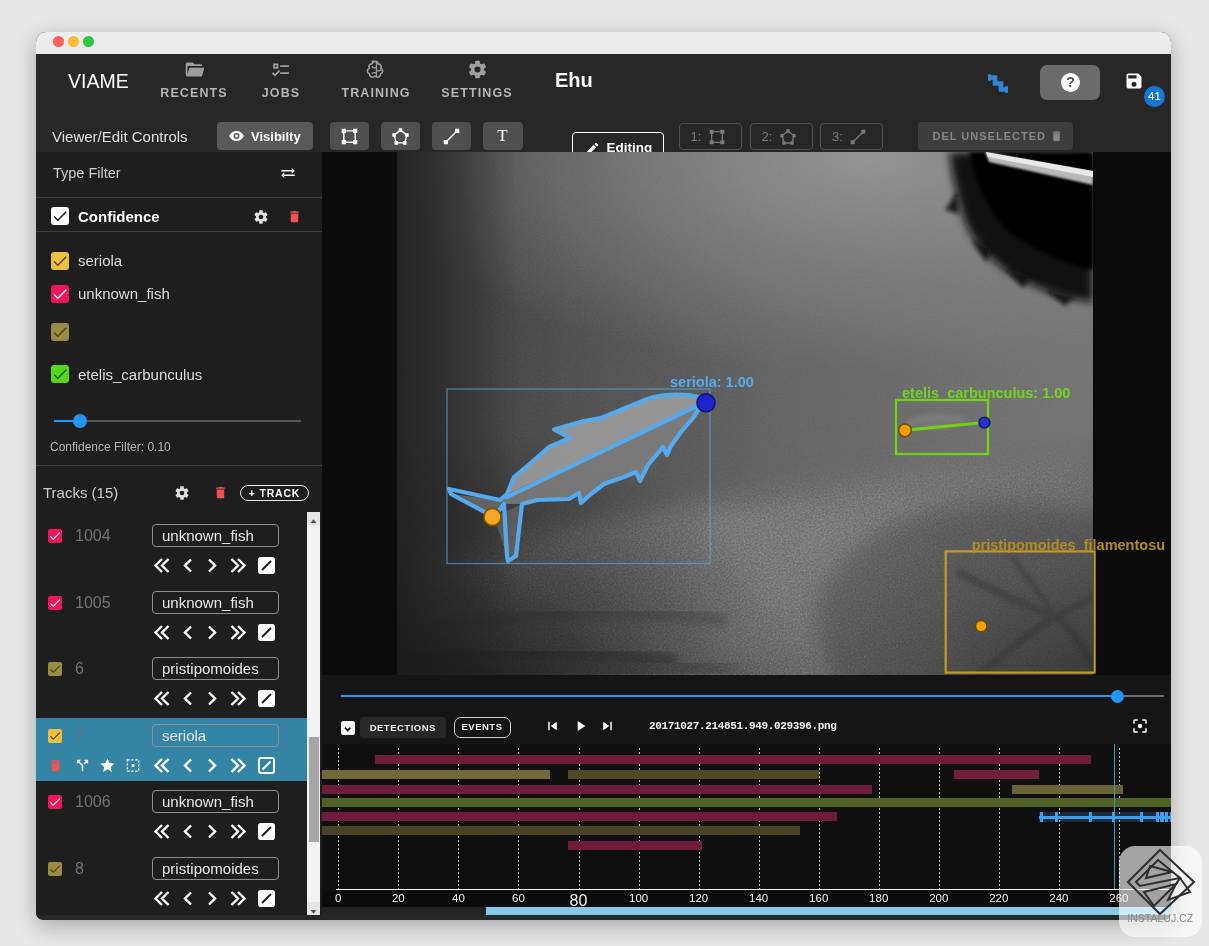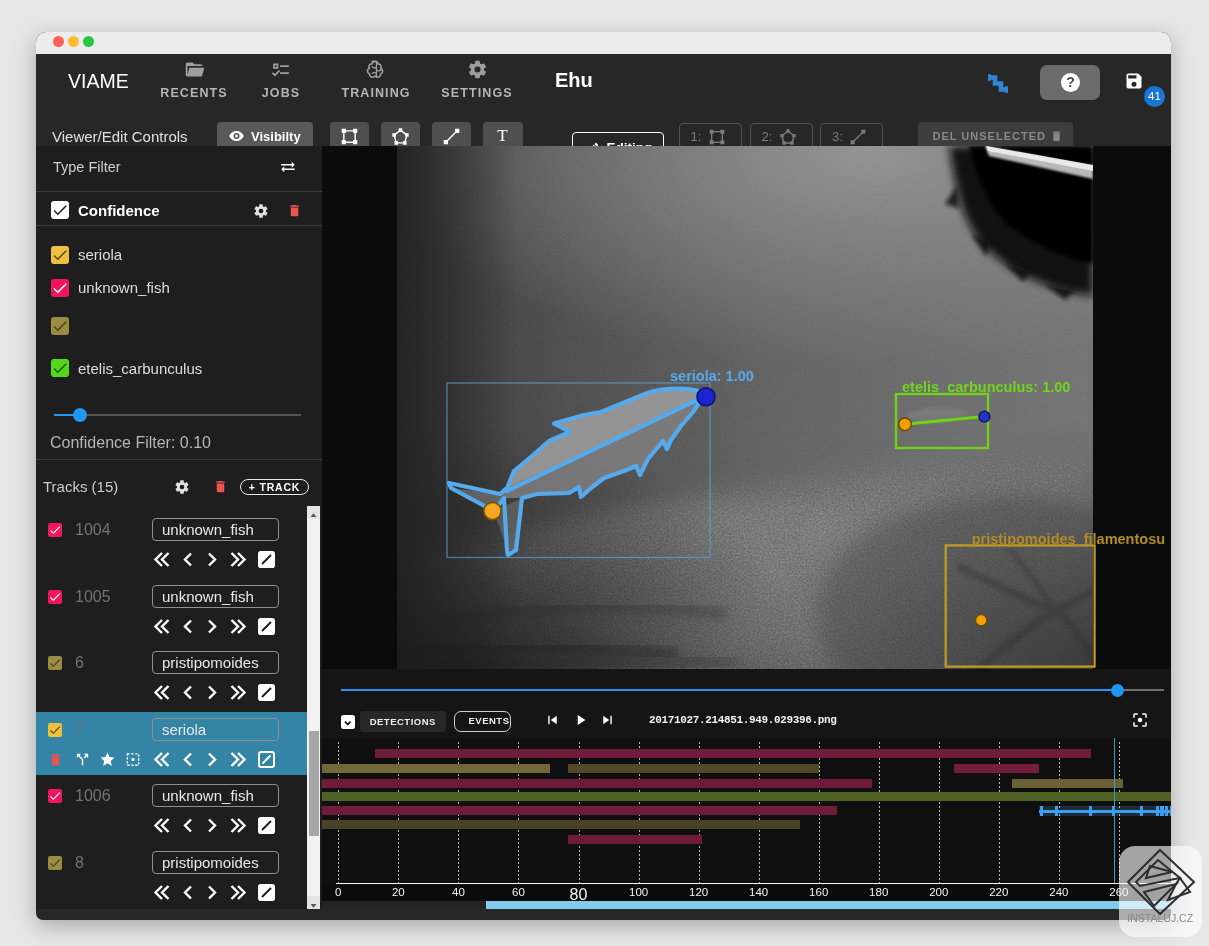--- a/index.html
+++ b/index.html
@@ -3,21 +3,21 @@
 <meta charset="utf-8">
 <style>
   * { margin:0; padding:0; box-sizing:border-box; }
   html,body { width:1209px; height:946px; background:#e7e7e7; font-family:"Liberation Sans", sans-serif; overflow:hidden; }
   .abs { position:absolute; }
   .win { position:absolute; left:36px; top:32px; width:1135px; height:888px; border-radius:10px 10px 7px 7px; overflow:hidden; background:#272727; box-shadow:0 6px 22px rgba(0,0,0,0.28); }
   .titlebar { position:absolute; left:0; top:0; width:1135px; height:22px; background:#ececec; }
   .dot { position:absolute; top:4px; width:11px; height:11px; border-radius:50%; }
   .appbar { position:absolute; left:0; top:22px; width:1135px; height:64px; background:#272727; }
   .toolbar2 { position:absolute; left:0; top:86px; width:1135px; height:39px; background:#272727; }
-  .content { position:absolute; left:0; top:114px; width:1135px; height:763px; }
+  .content { position:absolute; left:0; top:120px; width:1135px; height:763px; }
   .sidebar { position:absolute; left:0; top:0; width:286px; height:763px; background:#1e1e1e; }
   .main { position:absolute; left:286px; top:0; width:849px; height:763px; background:#0b0b0b;padding-left:47px; }
   .menulabel { font-size:12.5px; letter-spacing:1.1px; font-weight:bold; color:#b5b5b5; margin-top:6px; }
   .tbtn { position:absolute; background:#4f4f4f; border-radius:4px; top:4px; height:28px; }
   .divider { position:absolute; left:0; width:286px; height:1px; background:#3c3c3c; }
   .cb { position:absolute; width:18px; height:18px; border-radius:3px; }
   .typelabel { position:absolute; font-size:15px; color:#dddddd; }
   .trackid { position:absolute; font-size:16px; color:#eeeeee; }
   .tinput { position:absolute; width:127px; height:23px; border:1px solid #8f8f8f; border-radius:4px; color:#e8e8e8; font-size:15px; padding-left:9px; line-height:21px; background:transparent; font-family:"Liberation Sans",sans-serif; outline:none; }
   .titem { position:absolute; left:0; width:286px; height:66px; }
@@ -183,21 +183,21 @@
             <path fill="#4c421a" d="M9 16.17 4.83 12l-1.42 1.41L9 19 21 7l-1.41-1.41L9 16.17Z"></path>
           </svg></div>
       <div class="cb" style="left:15px; top:213px; background:#55d81b;"><svg width="18" height="18" viewBox="0 0 24 24">
             <path fill="#1c5a06" d="M9 16.17 4.83 12l-1.42 1.41L9 19 21 7l-1.41-1.41L9 16.17Z"></path>
           </svg></div>
       <div class="typelabel" style="left:42px; top:214px;">etelis_carbunculus</div>
 
       <div class="abs" style="left:18px; top:268px; width:26px; height:2px; background:#2196f3;"></div>
       <div class="abs" style="left:44px; top:268px; width:221px; height:2px; background:#565656;"></div>
       <div class="abs" style="left:37px; top:262px; width:14px; height:14px; border-radius:50%; background:#2196f3;"></div>
-      <div class="abs" style="left:14px; top:288px; font-size:16px; color:#b5b5b5;">Confidence Filter: 0.10</div>
+      <div class="abs" style="left:14px; top:288px; font-size:12px; color:#b5b5b5;">Confidence Filter: 0.10</div>
       <div class="divider" style="top:313px;"></div>
 
       <div class="abs" style="left:7px; top:332px; font-size:15px; color:#cccccc;">Tracks (15)</div>
       <svg class="abs" style="left:138px; top:333px;" width="16" height="16" viewBox="0 0 24 24">
           <path fill="#e0e0e0" d="M12 15.5A3.5 3.5 0 0 1 8.5 12 3.5 3.5 0 0 1 12 8.5a3.5 3.5 0 0 1 3.5 3.5 3.5 3.5 0 0 1-3.5 3.5m7.43-2.53c.04-.32.07-.64.07-.97 0-.33-.03-.66-.07-1l2.11-1.63c.19-.15.24-.42.12-.64l-2-3.46c-.12-.22-.39-.31-.61-.22l-2.49 1c-.52-.39-1.06-.73-1.69-.98l-.37-2.65A.506.506 0 0 0 14 2h-4c-.25 0-.46.18-.5.42l-.37 2.65c-.63.25-1.17.59-1.69.98l-2.49-1c-.22-.09-.49 0-.61.22l-2 3.46c-.13.22-.07.49.12.64L4.57 11c-.04.34-.07.67-.07 1 0 .33.03.65.07.97l-2.11 1.66c-.19.15-.25.42-.12.64l2 3.46c.12.22.39.3.61.22l2.49-1.01c.52.4 1.06.74 1.69.99l.37 2.65c.04.24.25.42.5.42h4c.25 0 .46-.18.5-.42l.37-2.65c.63-.26 1.17-.59 1.69-.99l2.49 1.01c.22.08.49 0 .61-.22l2-3.46c.12-.22.07-.49-.12-.64l-2.11-1.66Z"></path>
         </svg>
       <svg class="abs" style="left:177px; top:332px;" width="15" height="17" viewBox="0 0 24 24">
           <path fill="#ef5350" d="M19 4h-3.5l-1-1h-5l-1 1H5v2h14M6 19a2 2 0 0 0 2 2h8a2 2 0 0 0 2-2V7H6v12Z"></path>
         </svg>
       <div class="abs" style="left:204px; top:333px; width:69px; height:16px; border:1px solid #e8e8e8; border-radius:8px; text-align:center; font-size:10.5px; font-weight:bold; letter-spacing:0.8px; color:#fff; line-height:14px;">+ TRACK</div>
@@ -472,21 +472,21 @@
       <div class="abs" style="left:0; top:523px; width:849px; height:69px; background:#151515;"></div>
 
       <div class="abs" style="left:19px; top:543px; width:777px; height:2.2px; background:#2196f3;"></div>
       <div class="abs" style="left:796px; top:543px; width:46px; height:2.2px; background:#6e6e6e;"></div>
       <div class="abs" style="left:789px; top:537.5px; width:13px; height:13px; border-radius:50%; background:#2196f3;"></div>
 
       <div class="abs" style="left:19px; top:569px; width:13.5px; height:13.5px; background:#fff; border-radius:2.5px;"><svg width="13.5" height="13.5" viewBox="0 0 24 24">
             <path fill="none" stroke="#1a1a1a" stroke-width="3" d="m7 10 5 5 5-5"></path>
           </svg></div>
       <div class="abs" style="left:37.5px; top:564.5px; width:86.5px; height:21px; background:#272727; border-radius:3px; text-align:center; font-size:9.5px; font-weight:bold; letter-spacing:0.5px; color:#efefef; line-height:21px;">DETECTIONS</div>
-      <div class="abs" style="left:131.5px; top:564.5px; width:57px; height:21px; border:1.5px solid #d0d0d0; border-radius:7px; text-align:right; font-size:9.5px; font-weight:bold; letter-spacing:0.5px; color:#efefef; line-height:18px;">EVENTS</div>
+      <div class="abs" style="left:131.5px; top:564.5px; width:57px; height:21px; border:1.5px solid #d0d0d0; border-radius:7px; text-align:center; font-size:9.5px; font-weight:bold; letter-spacing:0.5px; color:#efefef; line-height:18px;">EVENTS</div>
       <svg class="abs" style="left:222px; top:565px;" width="17" height="18" viewBox="0 0 24 24">
           <path fill="#fff" d="M6 6h2v12H6V6m3.5 6 8.5 6V6l-8.5 6Z"></path>
         </svg>
       <svg class="abs" style="left:250px; top:565px;" width="17" height="18" viewBox="0 0 24 24">
           <path fill="#fff" d="M8 5v14l11-7L8 5Z"></path>
         </svg>
       <svg class="abs" style="left:277px; top:565px;" width="17" height="18" viewBox="0 0 24 24">
           <path fill="#fff" d="M16 18h2V6h-2M6 18l8.5-6L6 6v12Z"></path>
         </svg>
       <div class="abs" style="left:327px; top:568px; font-size:11px; letter-spacing:-0.35px; font-weight:bold; color:#f2f2f2; font-family:'Liberation Mono',monospace;">20171027.214851.949.029396.png</div>

